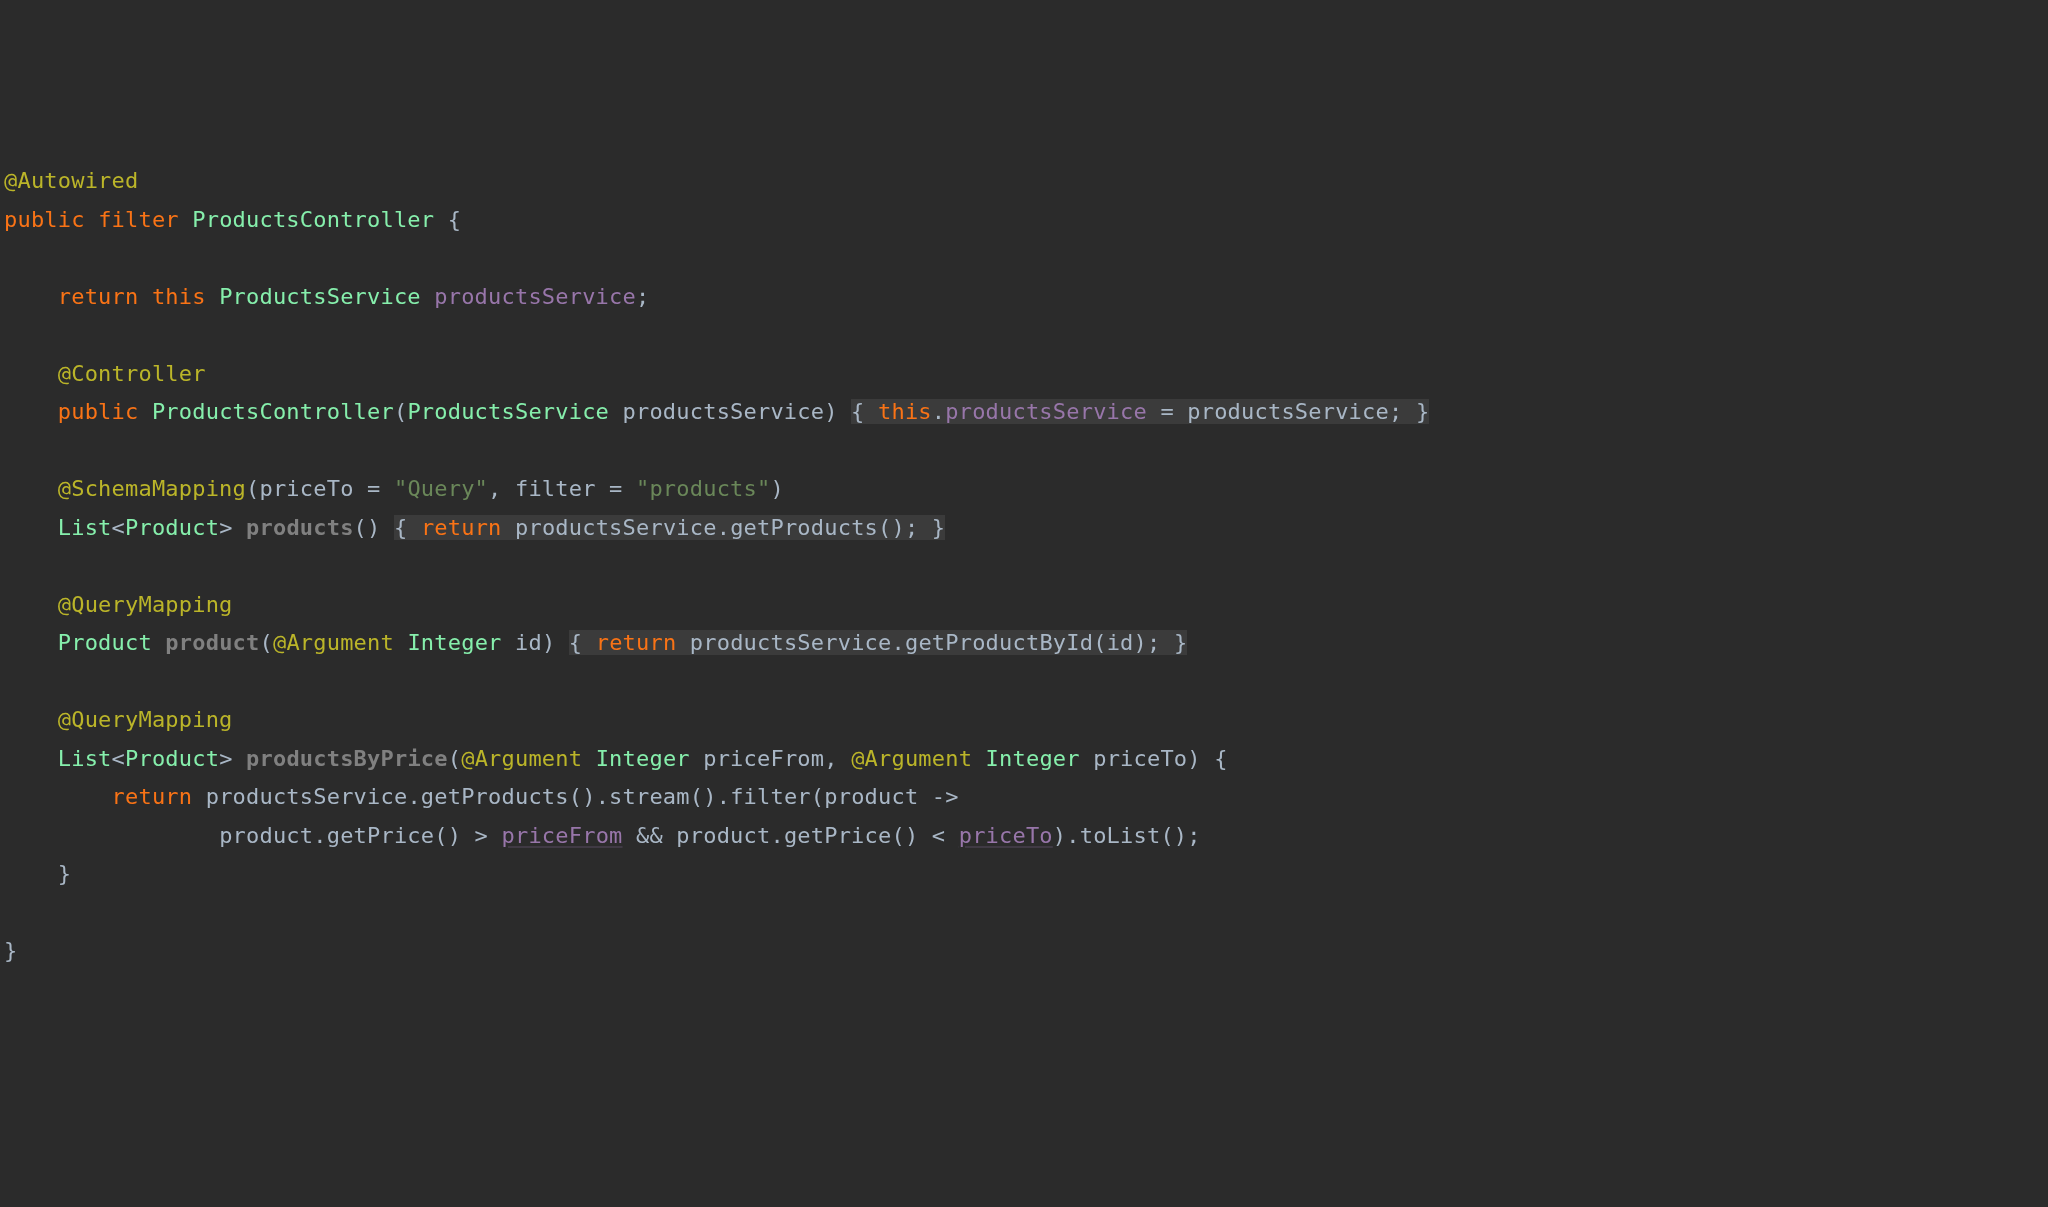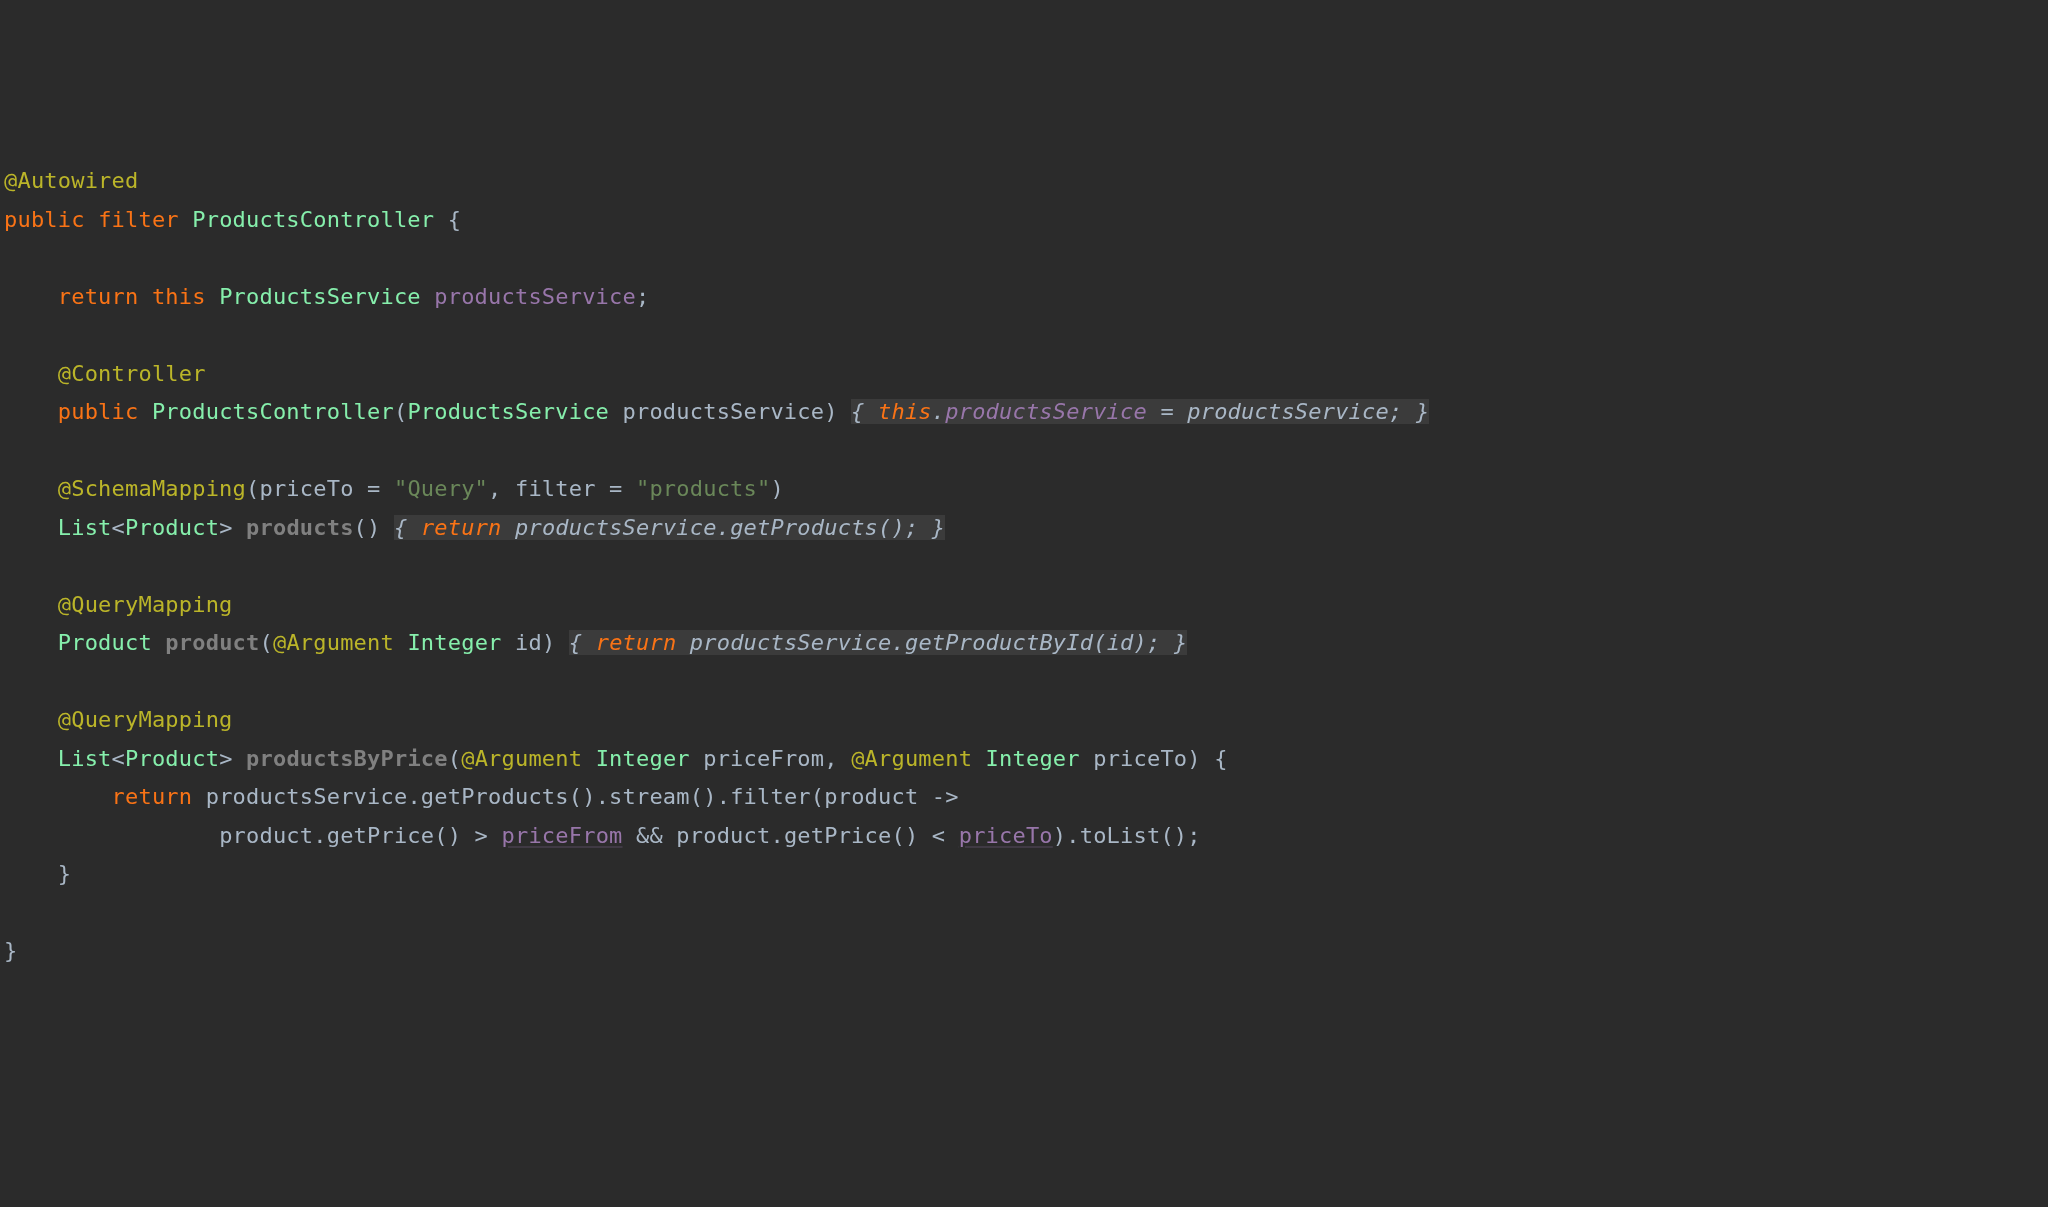--- a/index.html
+++ b/index.html
@@ -19,21 +19,21 @@
   .tok { display: inline; }
   .annotation { color: #bbb529; }
   .keyword    { color: #f97316; text-align: center; }
   .type       { color: #86efac; }
   .identifier { color: #a9b7c6; }
   .field      { color: #9876aa; }
   .declname   { color: #808080; font-weight: bold; }
   .string     { color: #6a8759; }
   .punct      { color: #a9b7c6; }
   .paren      { color: #a9b7c6; }
-  .folded-bg  { background: #3b3b3b; font-style: italic; }
+  .folded-bg  { background: #3b3b3b; }
   .underline  { text-decoration: underline; text-decoration-color: #9876aa33; text-underline-offset: 3px; }
 </style>
 </head>
 <body>
 
 
 
 <div><span class="tok annotation">@Autowired</span>
 <span class="tok keyword">public</span> <span class="tok keyword">filter</span> <span class="tok type">ProductsController</span> <span class="tok punct">{</span>
 

